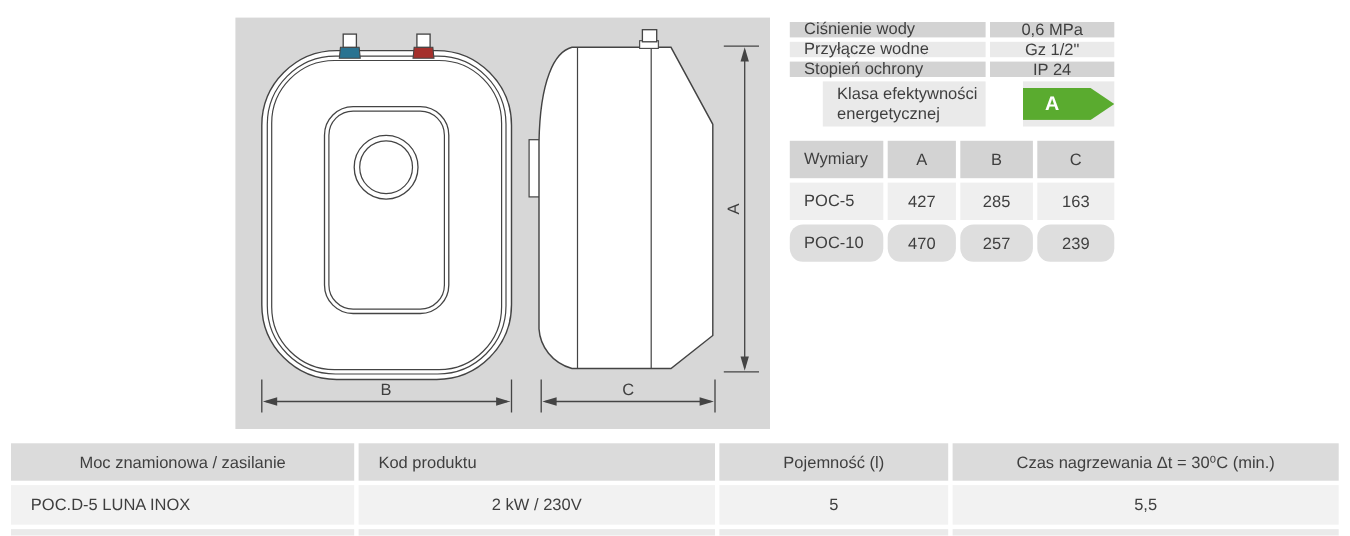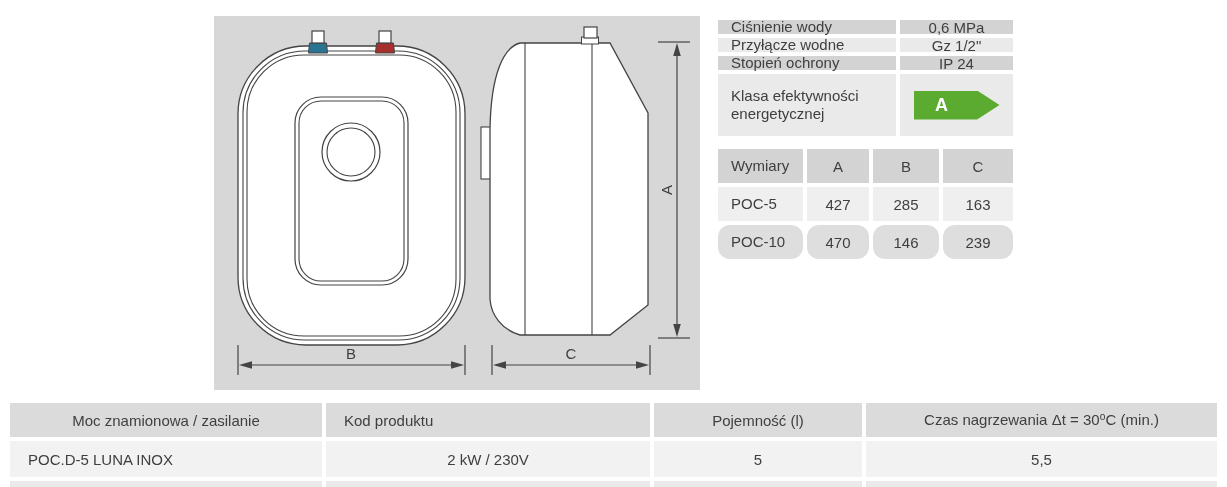--- a/index.html
+++ b/index.html
@@ -29,21 +29,21 @@
     grid-template-columns: 178px 113px;
     gap: 4px;
     font-size: 15px;
   }
   .cell { display: flex; align-items: center; }
   .cell.lbl { justify-content: flex-start; padding-left: 13px; line-height: 18px; }
   .cell.val { justify-content: center; text-align: center; }
   .bg-dark { background: #d3d3d3; }
   .bg-light { background: #eaeaea; }
   .h30 { height: 14px; }
-  .h54 { height: 62px; }
+  .h54 { height: 41px; margin-left: 30px; }
 
   .energy-badge {
     width: 86px; height: 29px;
     background: #5aab2f;
     clip-path: polygon(0 0, 74% 0, 100% 50%, 74% 100%, 0 100%);
     display: flex; align-items: center; justify-content: center;
     padding-right: 30px;
     color: #ffffff; font-weight: bold; font-size: 18px;
   }
 
@@ -170,21 +170,21 @@
       <div class="cell val h34 bg-dark">B</div>
       <div class="cell val h34 bg-dark">C</div>
 
       <div class="cell lbl h34 bg-r1">POC-5</div>
       <div class="cell val h34 bg-r1">427</div>
       <div class="cell val h34 bg-r1">285</div>
       <div class="cell val h34 bg-r1">163</div>
 
       <div class="cell lbl h34 bg-r2">POC-10</div>
       <div class="cell val h34 bg-r2">470</div>
-      <div class="cell val h34 bg-r2">146</div>
+      <div class="cell val h34 bg-r2">257</div>
       <div class="cell val h34 bg-r2">239</div>
     </div>
   </div>
 
   <div class="bottom-table">
     <div class="bt-grid">
       <div class="cell val bt-head">Moc znamionowa / zasilanie</div>
       <div class="cell first bt-head">Kod produktu</div>
       <div class="cell val bt-head">Pojemność (l)</div>
       <div class="cell val bt-head">Czas nagrzewania Δt = 30⁰C (min.)</div>

